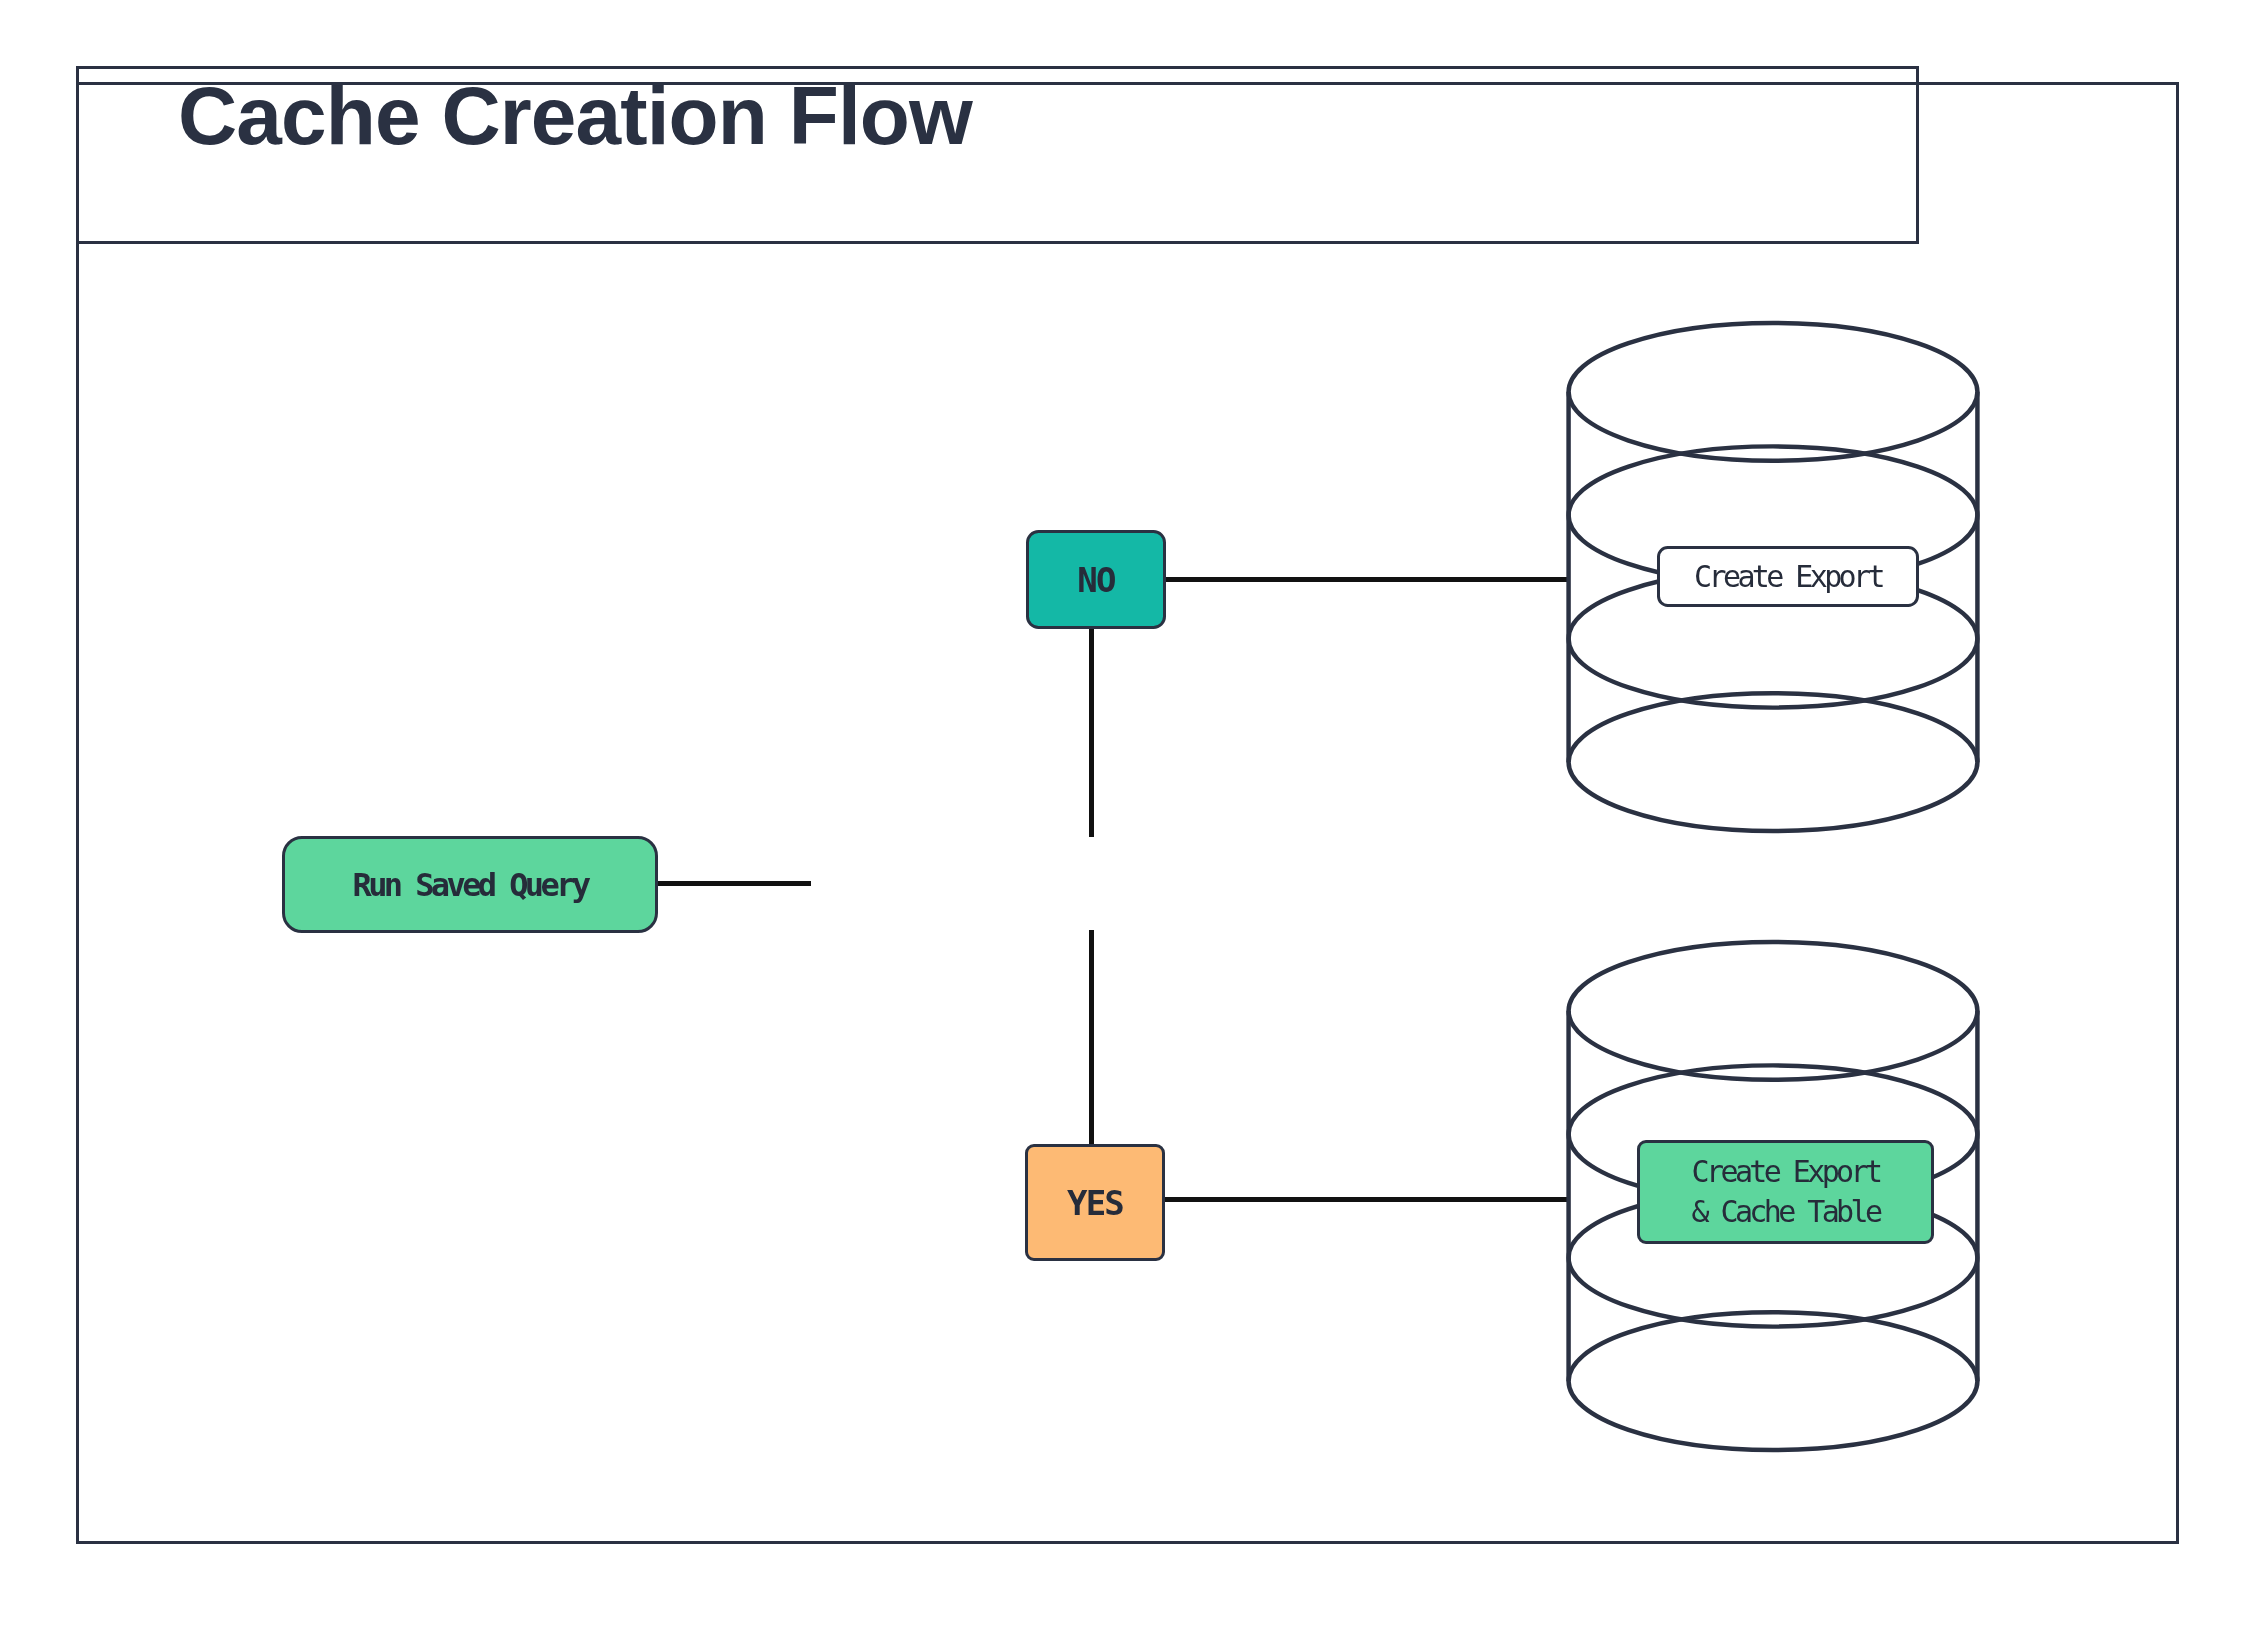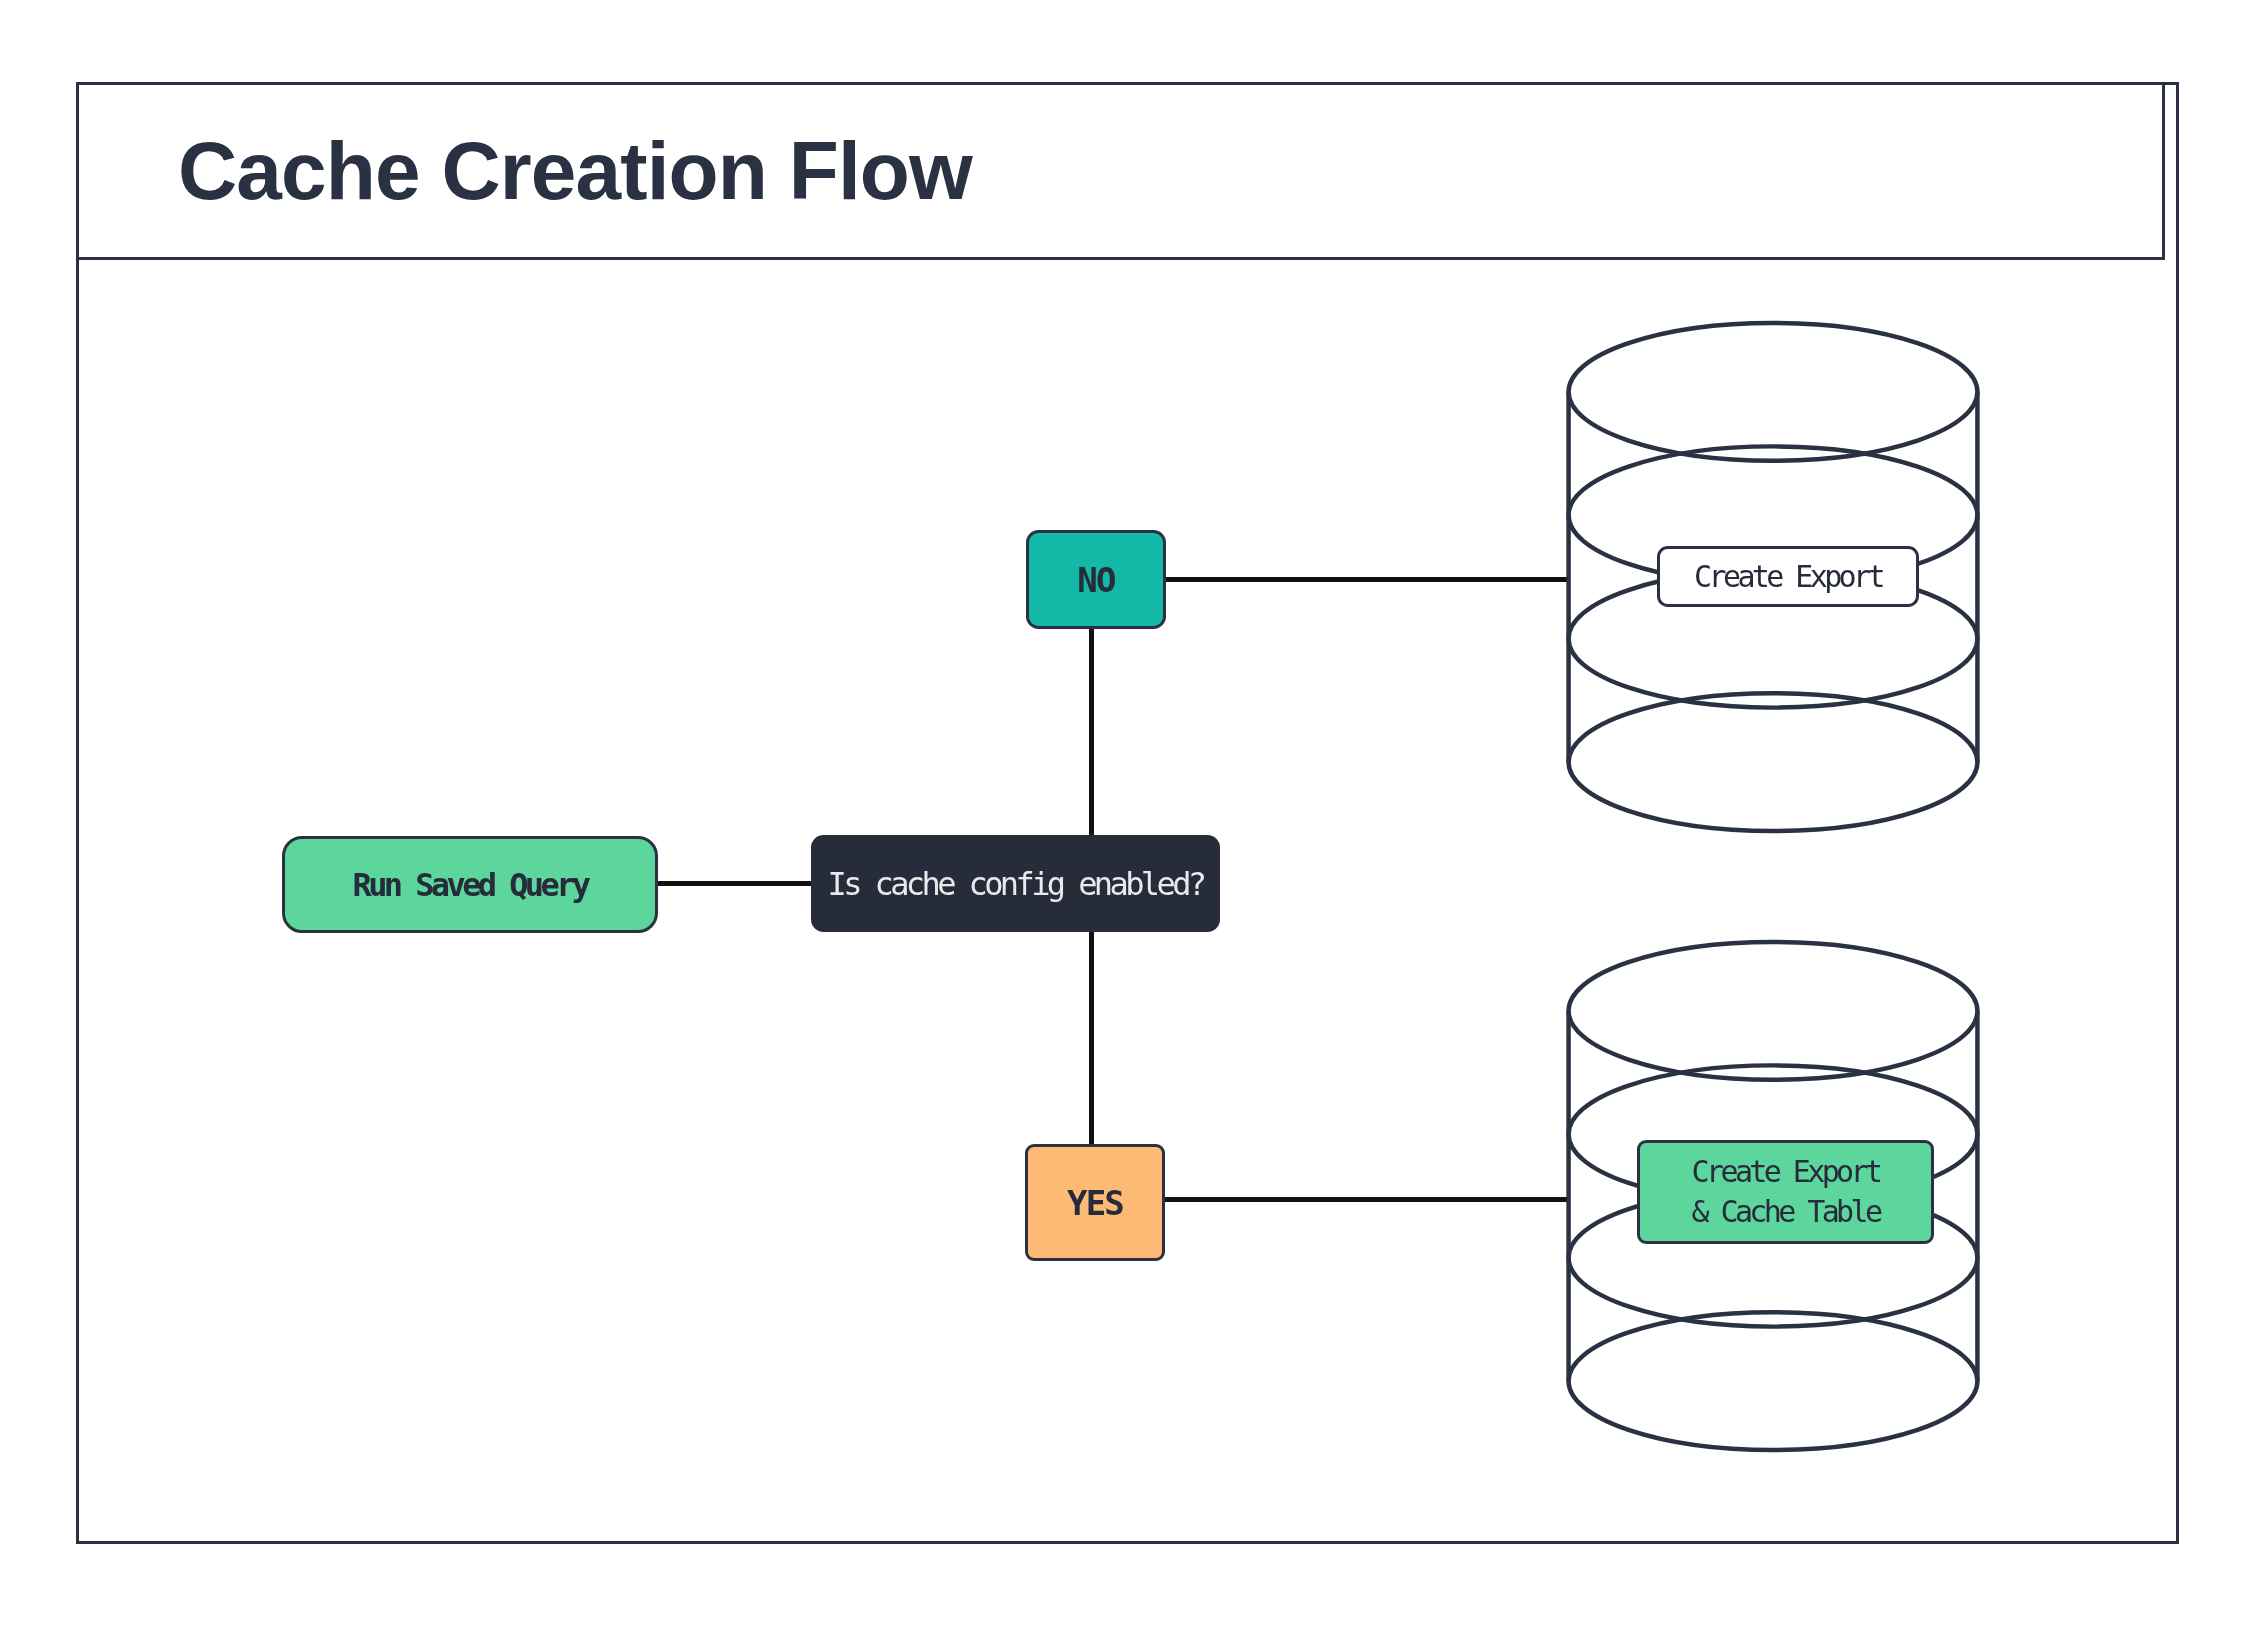--- a/index.html
+++ b/index.html
@@ -10,22 +10,22 @@
     background:#ffffff;
     font-family:"DejaVu Sans Mono","Liberation Mono",monospace;
     color:#2a3142;
   }
   
   .frame{
     position:absolute;left:76px;top:82px;width:2103px;height:1462px;
     box-sizing:border-box;border:3.6px solid #2a3142;background:#ffffff;
   }
   .header{
-    position:absolute;left:76px;top:82px;width:2089px;height:178px;
-    box-sizing:border-box;border:3.6px solid #2a3142;display:flex;align-items:center;
+    position:absolute;left:76px;top:66px;width:1843px;height:178px;
+    box-sizing:border-box;border:3.6px solid #2a3142;display:flex;
   }
   .title{
     font-family:"Liberation Sans","DejaVu Sans",sans-serif;
     font-weight:700;font-size:82px;letter-spacing:-0.9px;color:#2a3142;
     padding-left:99px;white-space:nowrap;
   }
   
   .line{position:absolute;background:#111111;}
   
   .node{
@@ -95,21 +95,20 @@
       <line x1="461" y1="80" x2="461" y2="494"></line>
       <ellipse cx="232.5" cy="494" rx="228.5" ry="77"></ellipse>
       <ellipse cx="232.5" cy="356" rx="228.5" ry="77"></ellipse>
       <ellipse cx="232.5" cy="218" rx="228.5" ry="77"></ellipse>
       <ellipse cx="232.5" cy="80" rx="228.5" ry="77"></ellipse>
     </g>
   </svg>
 
   <div class="node node-start">Run Saved Query</div>
 
-  <div class="node node-decision">Is cache config enabled?</div>
 
   <div class="node node-no">NO</div>
 
   <div class="node node-yes">YES</div>
 
   <div class="node label-export">Create Export</div>
 
   <div class="node label-export-cache">
     <span>Create Export</span>
     <span>&amp; Cache Table</span>

